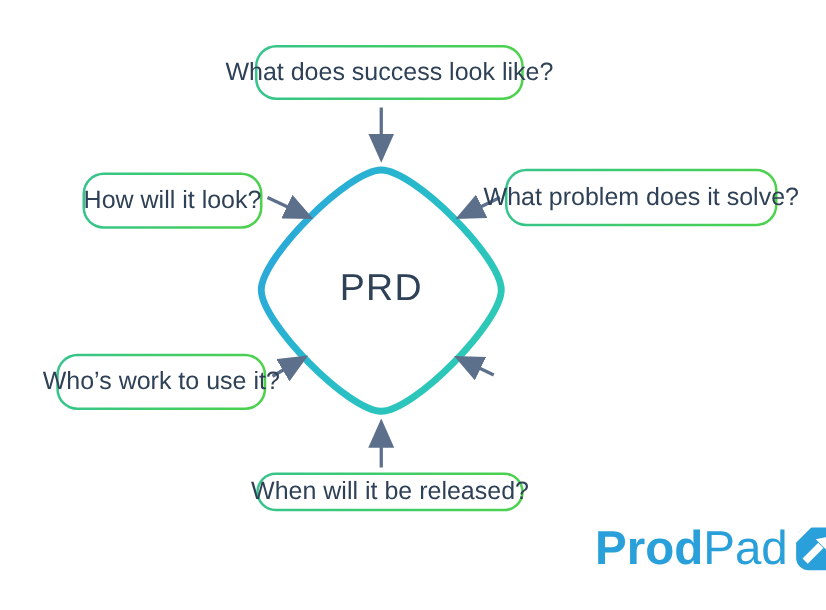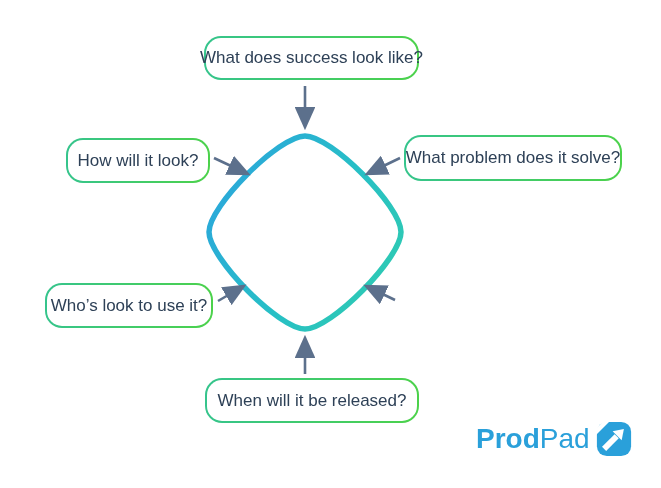--- a/index.html
+++ b/index.html
@@ -33,21 +33,21 @@
   .qbox-inner {
     width: 100%;
     height: 100%;
     background: #ffffff;
     border-radius: 15px;
     display: flex;
     align-items: center;
     justify-content: center;
     box-sizing: border-box;
     padding: 0 10px;
-    font-size: 17px;
+    font-size: 20px;
     color: #2e4157;
     white-space: nowrap;
   }
   .center-label {
     position: absolute;
     left: 208px;
     top: 214px;
     width: 194px;
     text-align: center;
     font-size: 30px;
@@ -56,21 +56,21 @@
     color: #2e4157;
   }
   .logo {
     position: absolute;
     left: 476px;
     top: 419px;
     display: flex;
     align-items: center;
   }
   .logo-text {
-    font-size: 28px;
+    font-size: 38px;
     line-height: 40px;
     color: #2aa0da;
     letter-spacing: 0;
   }
   .logo-text .bold { font-weight: 700; }
   .logo-text .light { font-weight: 400; }
   .logo-mark {
     width: 36px;
     height: 38px;
     margin-left: 6px;
@@ -100,39 +100,40 @@
              C 209 206, 279 136, 305 136 Z" fill="#ffffff" stroke="url(#diamondGrad)" stroke-width="5.5" stroke-linejoin="round"></path>
 
     <line x1="305" y1="86" x2="305" y2="125" stroke="#5C708C" stroke-width="2.6" marker-end="url(#arrowhead)"></line>
     <line x1="214" y1="158" x2="246" y2="173" stroke="#5C708C" stroke-width="2.6" marker-end="url(#arrowhead)"></line>
     <line x1="400" y1="158" x2="369" y2="173" stroke="#5C708C" stroke-width="2.6" marker-end="url(#arrowhead)"></line>
     <line x1="218" y1="301" x2="242" y2="287" stroke="#5C708C" stroke-width="2.6" marker-end="url(#arrowhead)"></line>
     <line x1="395" y1="300" x2="368" y2="287" stroke="#5C708C" stroke-width="2.6" marker-end="url(#arrowhead)"></line>
     <line x1="305" y1="374" x2="305" y2="340" stroke="#5C708C" stroke-width="2.6" marker-end="url(#arrowhead)"></line>
   </svg>
 
+  <div class="center-label">PRD</div>
 
   <div class="qbox" style="left:204px; top:36px; width:215px; height:44px;">
     <div class="qbox-inner">What does success look like?</div>
   </div>
 
   <div class="qbox" style="left:66px; top:138px; width:144px; height:45px;">
     <div class="qbox-inner">How will it look?</div>
   </div>
 
   <div class="qbox" style="left:404px; top:135px; width:218px; height:46px;">
     <div class="qbox-inner">What problem does it solve?</div>
   </div>
 
   <div class="qbox" style="left:45px; top:283px; width:168px; height:45px;">
-    <div class="qbox-inner">Who’s look to use it?</div>
+    <div class="qbox-inner">Who’s work to use it?</div>
   </div>
 
 
-  <div class="qbox" style="left:205px; top:378px; width:214px; height:45px;">
+  <div class="qbox" style="left:205px; top:378px; width:214px; height:31px;">
     <div class="qbox-inner">When will it be released?</div>
   </div>
 
   <div class="logo">
     <div class="logo-text"><span class="bold">Prod</span><span class="light">Pad</span></div>
     <svg class="logo-mark" viewBox="0 0 40 40" xmlns="http://www.w3.org/2000/svg">
       <rect x="1" y="1" width="38" height="38" rx="11" fill="#2AA0DA"></rect>
       <line x1="-4" y1="16" x2="16" y2="-4" stroke="#ffffff" stroke-width="5"></line>
       <line x1="9" y1="31" x2="23" y2="17" stroke="#ffffff" stroke-width="6.5"></line>
       <polygon points="31,9 28.5,21.5 18.5,11.5" fill="#ffffff"></polygon>

